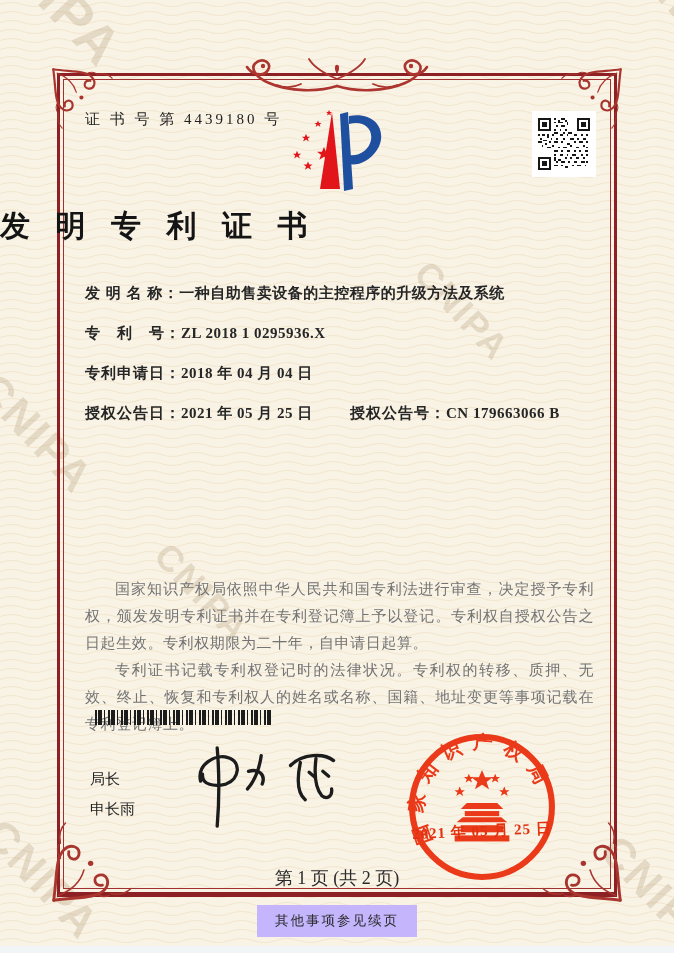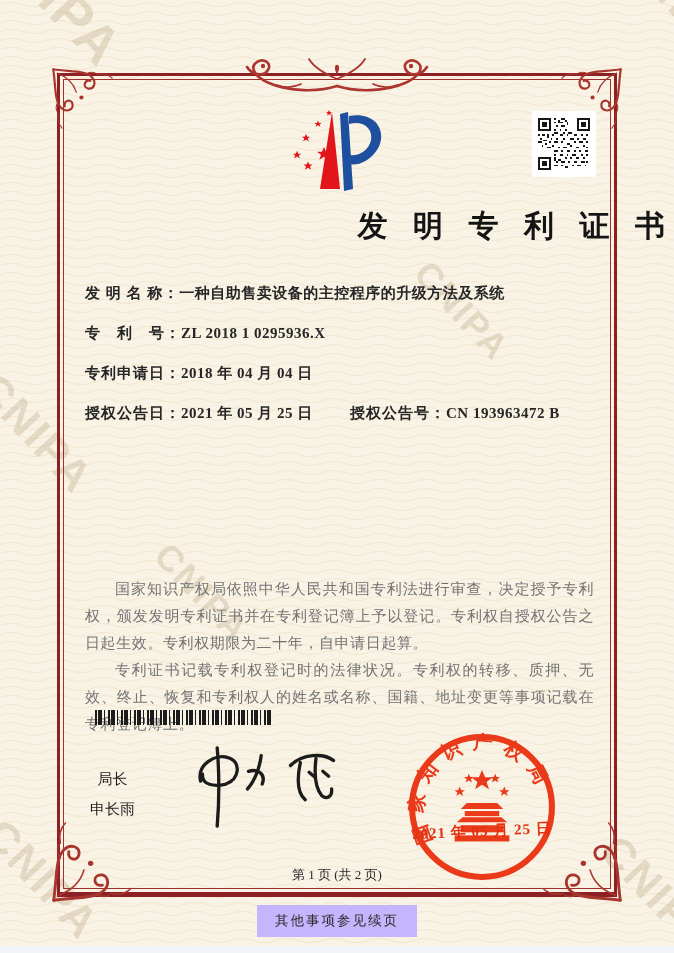--- a/index.html
+++ b/index.html
@@ -20,39 +20,39 @@
   .cnr.tr{right:52px;top:68px;transform:scaleX(-1);}
   .cnr.bl{left:52px;bottom:51px;width:84px;height:84px;transform:scaleY(-1);}
   .cnr.br{right:52px;bottom:51px;width:84px;height:84px;transform:scale(-1,-1);}
   .top-ornament{position:absolute;left:237px;top:50px;z-index:2;}
   
   .content{position:absolute;inset:0;z-index:3;}
   .cert-no{position:absolute;left:85px;top:110px;font-size:15px;letter-spacing:3px;color:#1f1f1f;}
   .logo{position:absolute;left:287px;top:103px;}
   .qr-panel{position:absolute;left:532px;top:111px;width:64px;height:66px;background:#fff;
             display:flex;align-items:center;justify-content:center;}
-  .doc-title{position:absolute;left:0;right:0;top:206px;text-align:right;font-size:30px;
+  .doc-title{position:absolute;left:0;right:0;top:206px;text-align:left;font-size:30px;
              font-weight:bold;letter-spacing:9px;color:#141414;}
   .fields{position:absolute;left:85px;right:78px;top:283px;font-size:15px;color:#262626;font-weight:bold;}
   .frow{position:relative;height:40px;line-height:20px;white-space:nowrap;}
   .flabel{letter-spacing:1px;}
   .fvalue{letter-spacing:0.5px;}
   .grant-no-group{position:absolute;left:265px;top:0;}
   .body-text{position:absolute;left:85px;right:80px;top:576px;font-size:15px;line-height:27px;
              text-align:justify;color:#737373;letter-spacing:0.6px;}
   .body-text p{margin:0;text-indent:2em;}
   .barcode{position:absolute;left:95px;top:710px;width:176px;height:15px;
      background:repeating-linear-gradient(90deg,#1c1c1c 0 2px,rgba(0,0,0,0) 2px 3px,#1c1c1c 3px 7px,rgba(0,0,0,0) 7px 9px,#1c1c1c 9px 10px,rgba(0,0,0,0) 10px 13px);}
-  .signer{position:absolute;left:90px;top:764px;font-size:15px;color:#1f1f1f;line-height:30px;text-align:center;}
+  .signer{position:absolute;left:90px;top:764px;font-size:15px;color:#1f1f1f;line-height:30px;}
   .signature{position:absolute;left:185px;top:742px;}
   .seal{position:absolute;left:406px;top:731px;opacity:0.96;}
   .seal-date{position:absolute;left:404px;top:822px;width:156px;z-index:5;text-align:center;
      font-size:15px;font-weight:bold;color:#e23210;transform:rotate(-2.5deg);letter-spacing:1px;
      font-family:"Liberation Serif","DejaVu Serif",serif;}
-  .page-info{position:absolute;left:0;right:0;top:866px;text-align:center;font-size:13px;color:#2a2a2a;z-index:3;}
+  .page-info{position:absolute;left:0;right:0;top:866px;text-align:center;font-size:18px;color:#2a2a2a;z-index:3;}
   .footer-note{position:absolute;left:50%;transform:translateX(-50%);top:905px;background:#c4b5fd;
      padding:7px 18px;font-size:13.5px;color:#2a2a2a;z-index:3;letter-spacing:2px;}
   .page-edge{position:absolute;left:0;right:0;bottom:0;height:7px;background:#f1f5f7;z-index:4;}
   svg .red-fill{fill:#ea3312;}
 </style>
 </head>
 <body>
 
 <div class="page">
 
@@ -112,20 +112,21 @@
         <path d="M64,34 C56,38 46,38 40,35" stroke-width="1.8"></path>
         <circle cx="26" cy="16" r="2.2" fill="#ac362f" stroke="none"></circle>
       </g>
       <use href="#tco-half" transform="translate(200,0) scale(-1,1)"></use>
       <path d="M100,23 C95,13 105,13 100,23 Z" fill="#ac362f" stroke-width="1.4"></path>
     </g>
   </svg>
 
   <div class="content">
 
+    <div class="cert-no">证 书 号 第 4439180 号</div>
 
     <svg class="logo" width="100" height="96" viewBox="0 0 100 96">
       <defs>
         <path id="star5" d="M0,-10 L2.9,-3.1 10,-3.1 4.3,1.2 6.6,8.1 0,3.8 -6.6,8.1 -4.3,1.2 -10,-3.1 -2.9,-3.1 Z"></path>
       </defs>
 
       <g fill="#1f4f9f">
         <path d="M53,11 L61,9 L66,86 L57,88 Z"></path>
         <path d="M62,13 C90,8 101,30 90,47 C82,59 70,63 62,61 L61,52 C72,54 82,47 84,37 C86,25 76,17 62,21 Z"></path>
       </g>
@@ -174,21 +175,21 @@
         <span class="flabel">专　利　号：</span><span class="fvalue">ZL 2018 1 0295936.X</span>
       </div>
       <div class="frow">
         <span class="flabel">专利申请日：</span><span class="fvalue">2018 年 04 月 04 日</span>
       </div>
       <div class="frow">
         <span>
           <span class="flabel">授权公告日：</span><span class="fvalue">2021 年 05 月 25 日</span>
         </span>
         <span class="grant-no-group">
-          <span class="flabel">授权公告号：</span><span class="fvalue">CN 193963472 B</span>
+          <span class="flabel">授权公告号：</span><span class="fvalue">CN 179663066 B</span>
         </span>
       </div>
     </div>
 
     <div class="body-text">
       <p>国家知识产权局依照中华人民共和国专利法进行审查，决定授予专利权，颁发发明专利证书并在专利登记簿上予以登记。专利权自授权公告之日起生效。专利权期限为二十年，自申请日起算。</p>
       <p>专利证书记载专利权登记时的法律状况。专利权的转移、质押、无效、终止、恢复和专利权人的姓名或名称、国籍、地址变更等事项记载在专利登记簿上。</p>
     </div>
 
     <div class="barcode"></div>

